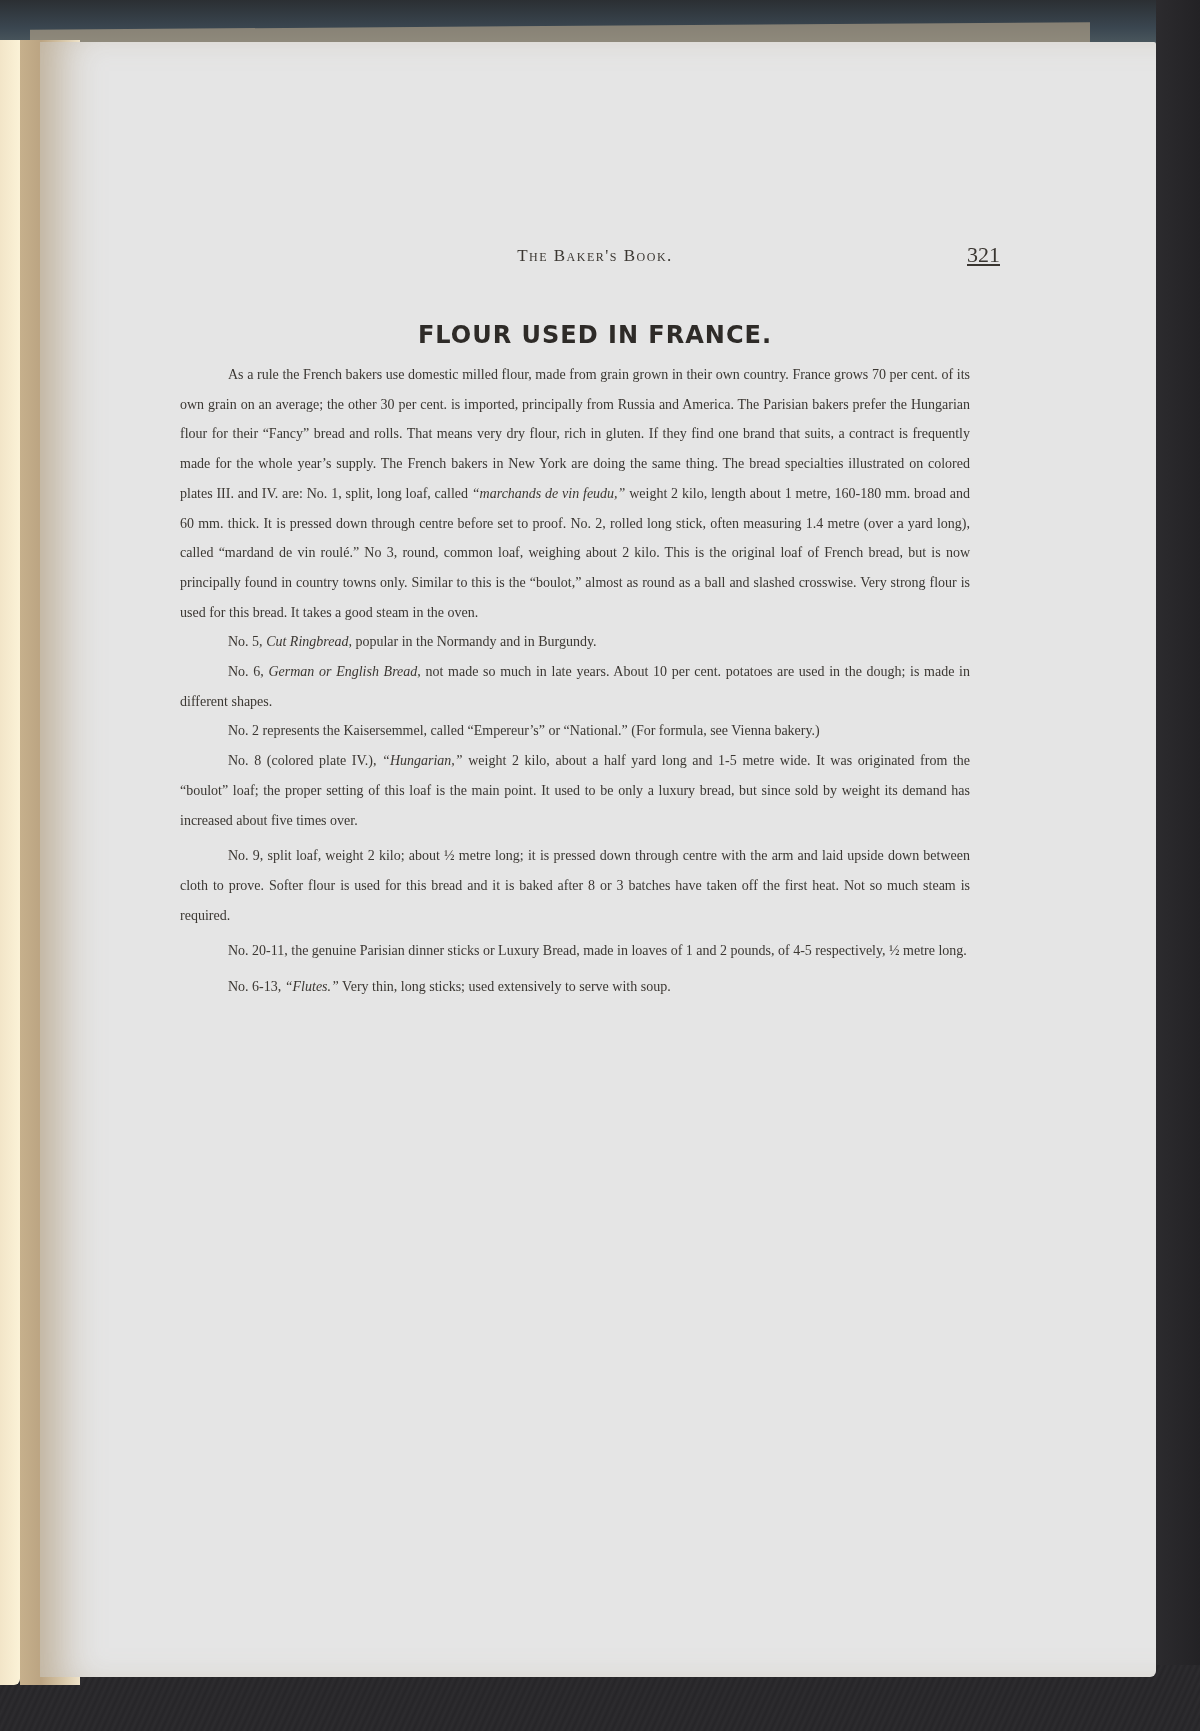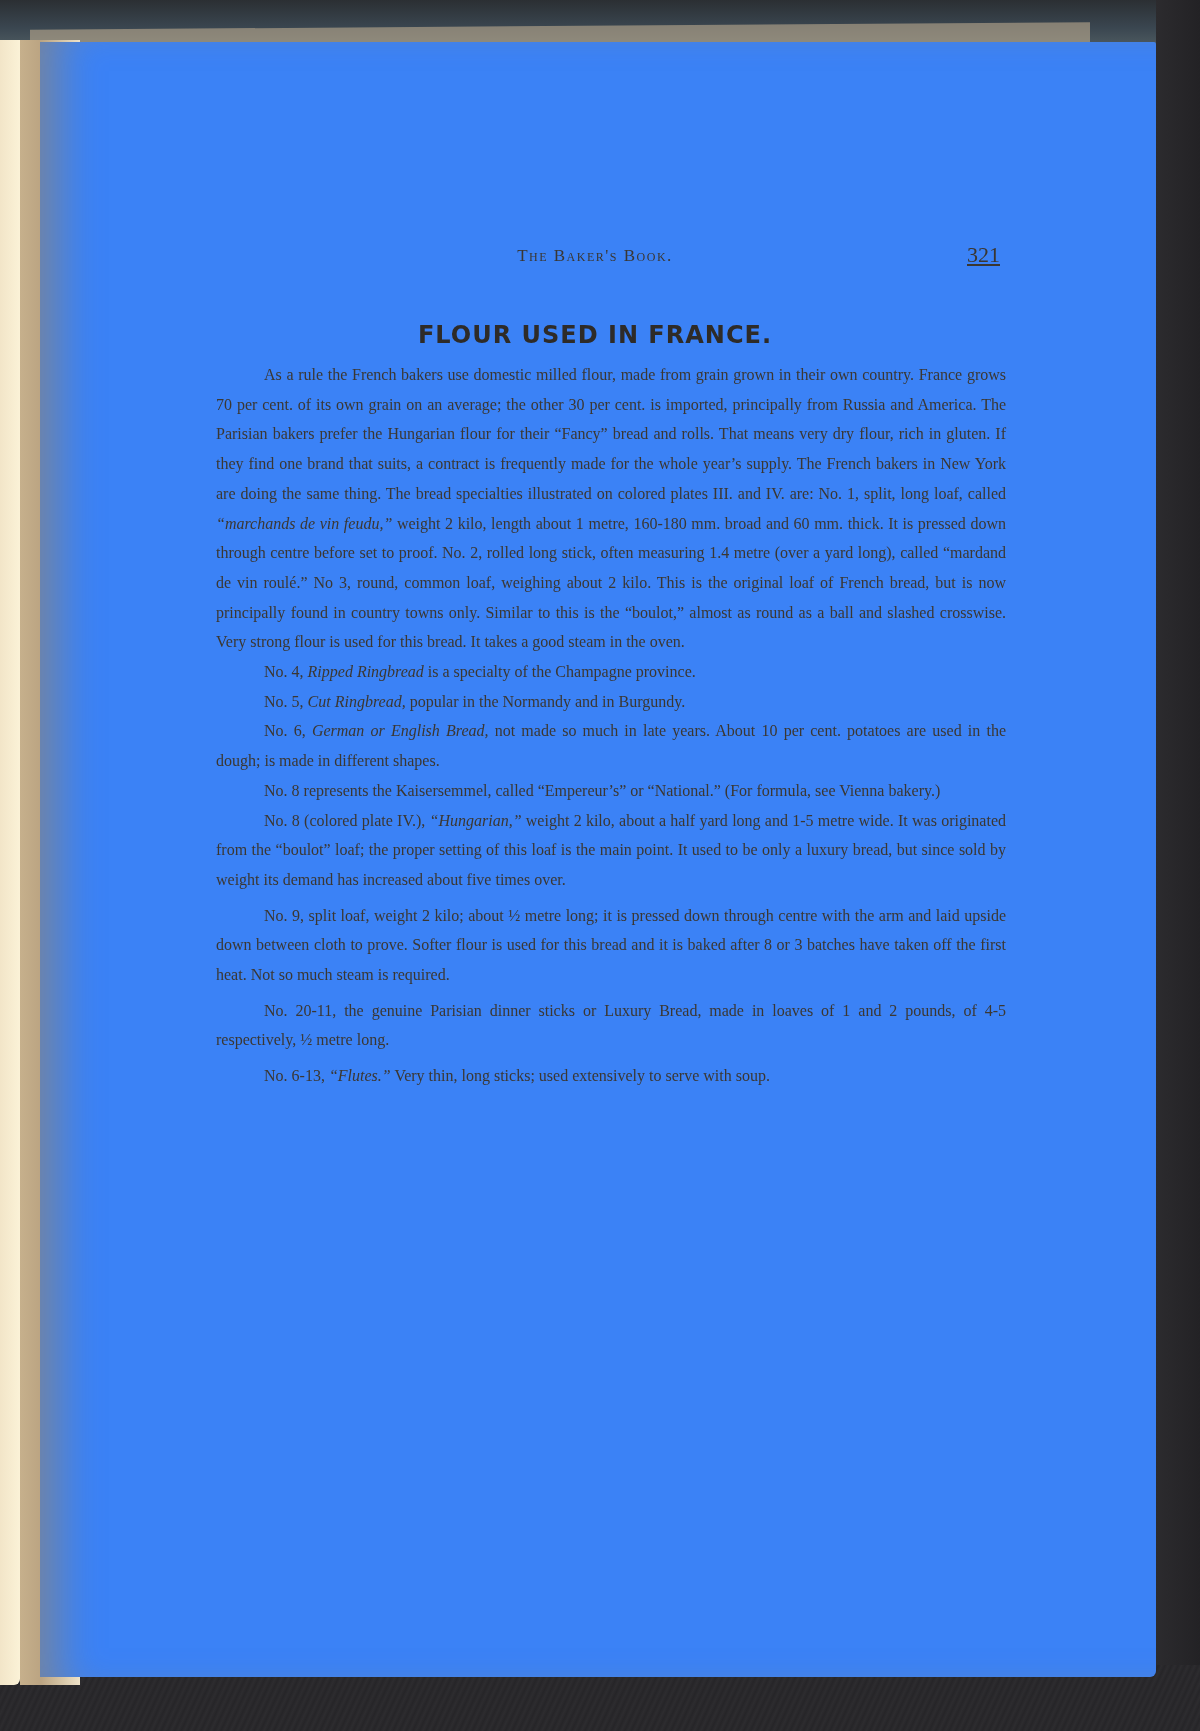--- a/index.html
+++ b/index.html
@@ -53,21 +53,21 @@
       position: absolute;
       left: 20px; top: 40px;
       width: 60px; height: 1645px;
       background: linear-gradient(90deg, #c6b08c 0%, #bba482 35%, #d6c5a6 70%, #efe3c9 100%);
     }
     
     .page {
       position: absolute;
       left: 40px; top: 42px;
       width: 1116px; height: 1635px;
-      background: #3b82f6;
+      background: #e5e5e5;
       border-radius: 0 2px 6px 0;
       box-shadow: inset 40px 0 40px -20px rgba(160,135,95,0.55);
     }
     .page-inner {
       position: absolute;
       left: 140px; top: 0;
       width: 830px;
     }
     .running-head {
       position: absolute;
@@ -102,25 +102,24 @@
       font-weight: bold;
       font-size: 24px;
       letter-spacing: 1px;
       color: #2e2b28;
     }
     .body-text {
       position: absolute;
       top: 318px;
       left: 0;
       width: 790px;
-      font-size: 16px;
+      font-size: 14px;
       line-height: 29.7px;
       color: #3b3732;
       text-align: justify;
-      margin-left: 36px;
     }
     .body-text p {
       margin: 0;
       text-indent: 48px;
     }
     .body-text p.gap {
       margin-top: 6px;
     }
     .body-text i { font-style: italic; }
   </style>
@@ -138,23 +137,22 @@
   <div class="page-inner">
     <div class="running-head">
       <div class="running-title">The Baker's Book.</div>
       <div class="page-number">321</div>
     </div>
 
     <div class="section-title">FLOUR USED IN FRANCE.</div>
 
     <div class="body-text" id="body-text">
         <p><span>As a rule the French bakers use domestic milled flour, made from grain grown in their own country.  France grows 70 per cent. of its own grain on an average; the other 30 per cent. is imported, principally from Russia and America.  The Parisian bakers prefer the Hungarian flour for their “Fancy” bread and rolls.  That means very dry flour, rich in gluten.  If they find one brand that suits, a contract is frequently made for the whole year’s supply.  The French bakers in New York are doing the same thing.  The bread specialties illustrated on colored plates III. and IV. are: No. 1, split, long loaf, called </span><i>“marchands de vin feudu,”</i><span> weight 2 kilo, length about 1 metre, 160-180 mm. broad and 60 mm. thick.  It is pressed down through centre before set to proof.  No. 2, rolled long stick, often measuring 1.4 metre (over a yard long), called “mardand de vin roulé.”  No 3, round, common loaf, weighing about 2 kilo.  This is the original loaf of French bread, but is now principally found in country towns only.  Similar to this is the “boulot,” almost as round as a ball and slashed crosswise.  Very strong flour is used for this bread.  It takes a good steam in the oven.</span></p>
-        <p><span>No. 4, </span><i>Ripped Ringbread</i><span> is a specialty of the Champagne province.</span></p>
         <p><span>No. 5, </span><i>Cut Ringbread,</i><span> popular in the Normandy and in Burgundy.</span></p>
         <p><span>No. 6, </span><i>German or English Bread,</i><span> not made so much in late years.  About 10 per cent. potatoes are used in the dough; is made in different shapes.</span></p>
-        <p><span>No. 8 represents the Kaisersemmel, called “Empereur’s” or “National.”  (For formula, see Vienna bakery.)</span></p>
+        <p><span>No. 2 represents the Kaisersemmel, called “Empereur’s” or “National.”  (For formula, see Vienna bakery.)</span></p>
         <p><span>No. 8 (colored plate IV.), </span><i>“Hungarian,”</i><span> weight 2 kilo, about a half yard long and 1-5 metre wide.  It was originated from the “boulot” loaf; the proper setting of this loaf is the main point.  It used to be only a luxury bread, but since sold by weight its demand has increased about five times over.</span></p>
         <p class="gap"><span>No. 9, split loaf, weight 2 kilo; about ½ metre long; it is pressed down through centre with the arm and laid upside down between cloth to prove.  Softer flour is used for this bread and it is baked after 8 or 3 batches have taken off the first heat.  Not so much steam is required.</span></p>
         <p class="gap"><span>No. 20-11, the genuine Parisian dinner sticks or Luxury Bread, made in loaves of 1 and 2 pounds, of 4-5 respectively, ½ metre long.</span></p>
         <p class="gap"><span>No. 6-13, </span><i>“Flutes.”</i><span>  Very thin, long sticks; used extensively to serve with soup.</span></p>
       </div>
   </div>
 </div>
 
 </body></html>

